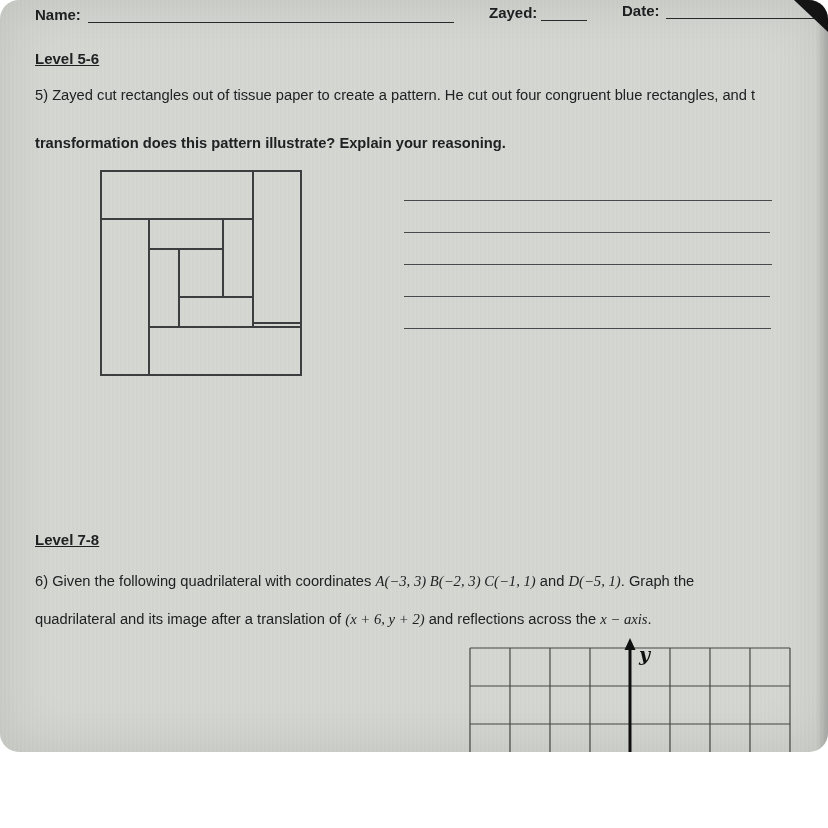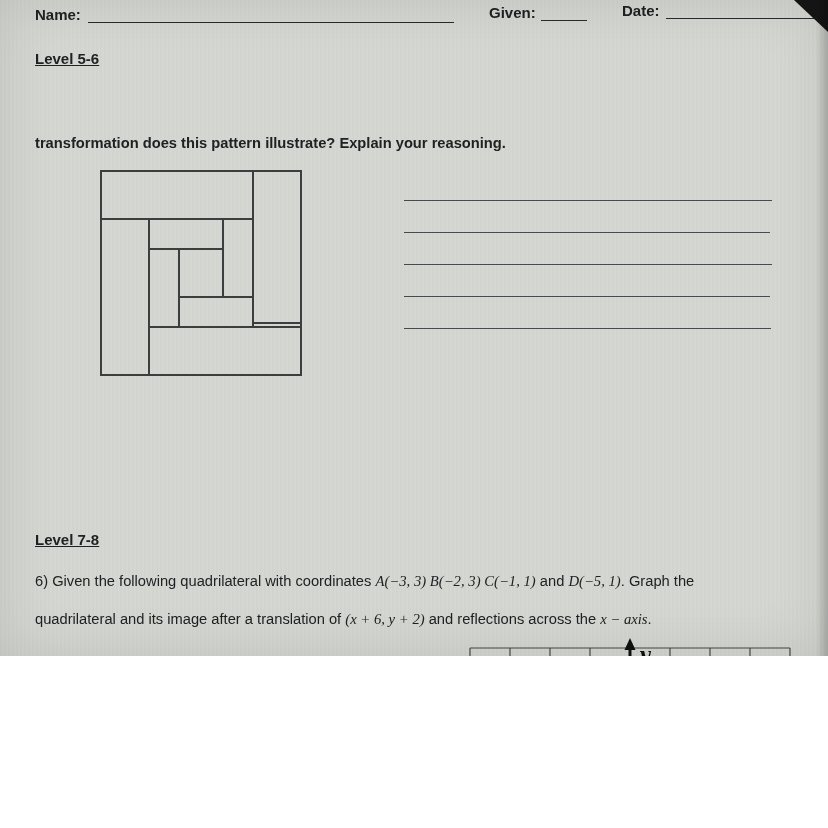--- a/index.html
+++ b/index.html
@@ -1,20 +1,20 @@
 <!DOCTYPE html>
 <html><head>
 <meta charset="utf-8">
 <style>
   html,body{margin:0;padding:0;}
   .page{
-    position:relative;width:828px;height:656px;overflow:hidden;
+    position:relative;width:828px;height:752px;overflow:hidden;
     background:#d5d7d2;
     background-image:repeating-linear-gradient(90deg, rgba(0,0,0,0.015) 0 2px, rgba(255,255,255,0.01) 2px 4px);
-    font-family:"Liberation Sans", sans-serif;color:#212124;
+    font-family:"Liberation Sans", sans-serif;color:#212124;border-radius:19px;
   }
   .page::after{content:"";position:absolute;inset:0;pointer-events:none;
     box-shadow:inset 0 0 55px rgba(0,0,0,0.10);}
   .tex{position:absolute;white-space:nowrap;}
   .bold{font-weight:bold;}
   .hline{position:absolute;border-top:1.5px solid #2b2b2e;height:0;}
   .ansline{position:absolute;border-top:1.3px solid #4a4a4e;height:0;}
   .level{font-weight:bold;font-size:15px;text-decoration:underline;}
   .body-txt{font-size:14.7px;}
   .math{font-family:"Liberation Serif", serif;font-style:italic;}
@@ -25,28 +25,29 @@
   svg text{font-family:"DejaVu Serif", serif;font-weight:bold;font-style:italic;}
 </style>
 </head>
 <body>
 
 <div class="page">
 
   <span class="tex bold" style="left:35px;top:6px;font-size:15px;">Name:</span>
   <div class="hline" style="left:88px;top:22px;width:366px;"></div>
 
-  <span class="tex bold" style="left:489px;top:4px;font-size:15px;">Given:</span>
+  <span class="tex bold" style="left:489px;top:4px;font-size:15px;">Zayed:</span>
   <div class="hline" style="left:541px;top:20px;width:46px;"></div>
 
   <span class="tex bold" style="left:622px;top:2px;font-size:15px;">Date:</span>
   <div class="hline" style="left:666px;top:18px;width:162px;"></div>
 
   <span class="tex level" style="left:35px;top:50px;">Level 5-6</span>
 
+  <span class="tex body-txt" style="left:35px;top:87px;">5) Zayed cut rectangles out of tissue paper to create a pattern. He cut out four congruent blue rectangles, and t</span>
   <span class="tex body-txt" style="left:35px;top:135px;font-weight:bold;">transformation does this pattern illustrate? Explain your reasoning.</span>
 
   <svg style="position:absolute;left:100px;top:170px;" width="203" height="207" viewBox="0 0 203 207">
     <g fill="none" stroke-width="2" stroke="#3d3d40">
       <rect x="1" y="1" width="200" height="204"></rect>
       <rect x="1" y="1" width="152" height="48"></rect>
       <rect x="153" y="1" width="48" height="152"></rect>
       <rect x="49" y="157" width="152" height="48"></rect>
       <rect x="1" y="49" width="48" height="156"></rect>
       <rect x="49" y="49" width="74" height="30"></rect>

